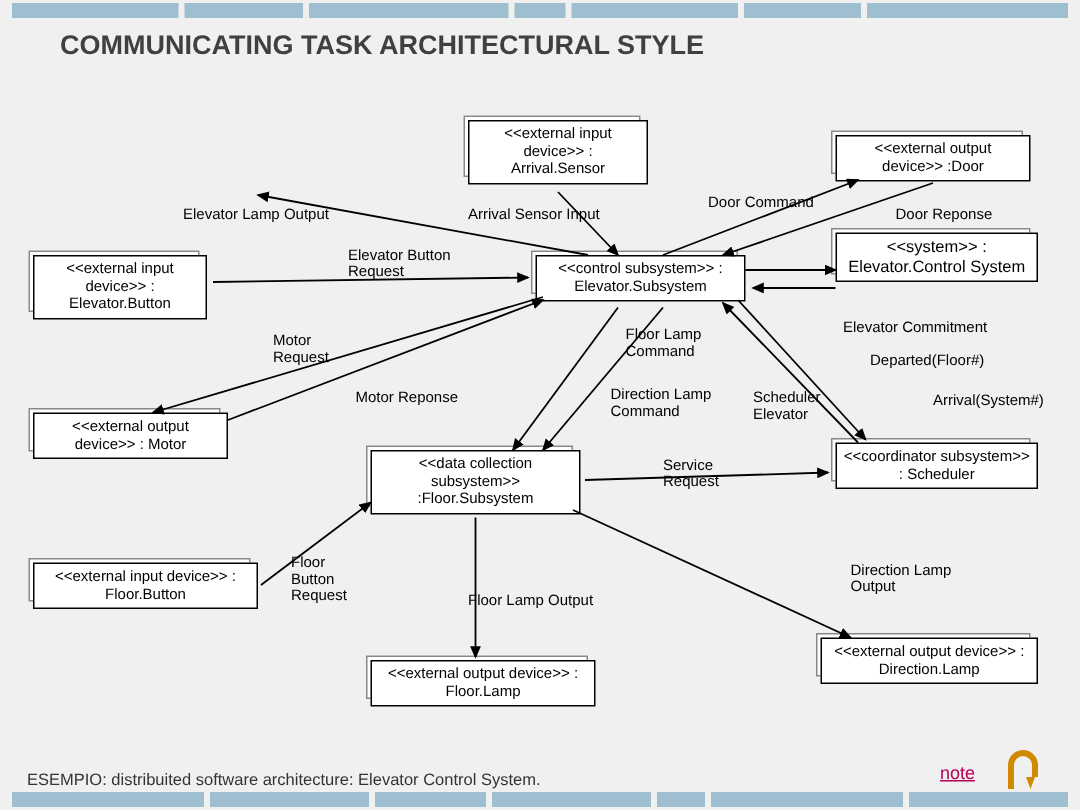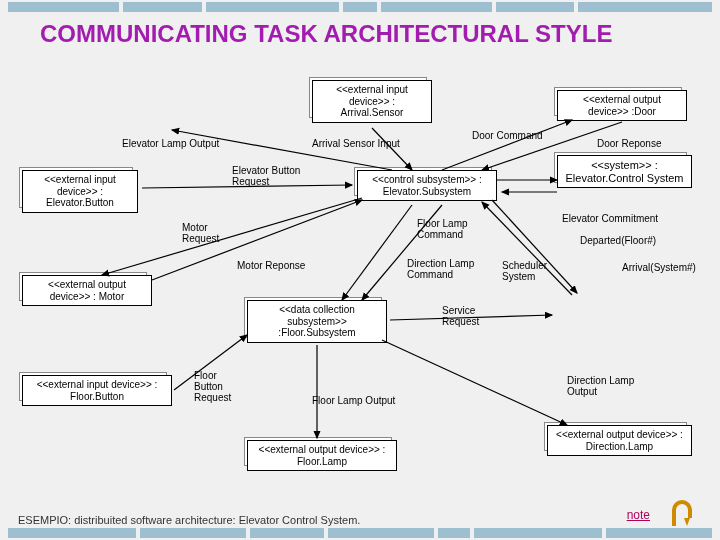--- a/index.html
+++ b/index.html
@@ -15,21 +15,21 @@
     position: absolute; left: 0; right: 0;
     display: flex; gap: 4px; padding: 2px 8px;
   }
   .bar-top { top: 0; }
   .bar-bottom { bottom: 0; }
   .seg { height: 10px; background: #9dbfcf; flex: 1; }
   .seg.s1 { flex: 0.7; } .seg.s2 { flex: 1.2; } .seg.s3 { flex: 0.3; }
   
   .title {
     position: absolute; top: 20px; left: 40px;
-    font-size: 24px; font-weight: 700; color: #a21caf;
+    font-size: 18px; font-weight: 700; color: #404040;
   }
   .canvas {
     position: absolute; top: 80px; left: 12px; right: 12px; bottom: 35px;
   }
   .box {
     position: absolute;
     border: 1px solid #000;
     background: #fff;
     font-size: 10px;
     text-align: center;
@@ -96,41 +96,43 @@
   <div class="box shadow" style="top:90px;left:10px;width:116px">&lt;&lt;external input device&gt;&gt;
 : Elevator.Button</div>
   <div class="box shadow" style="top:90px;left:345px;width:140px">&lt;&lt;control subsystem&gt;&gt;
 : Elevator.Subsystem</div>
   <div class="box shadow" style="top:75px;left:545px;width:135px;font-size:11px;font-weight:400">&lt;&lt;system&gt;&gt;
 : Elevator.Control System</div>
 
   <div class="box shadow" style="top:195px;left:10px;width:130px">&lt;&lt;external output device&gt;&gt; : Motor</div>
   <div class="box shadow" style="top:220px;left:235px;width:140px">&lt;&lt;data collection subsystem&gt;&gt;
 :Floor.Subsystem</div>
+  <div class="box shadow" style="top:215px;left:545px;width:135px">&lt;&lt;coordinator subsystem&gt;&gt;
+: Scheduler</div>
 
   <div class="box shadow" style="top:295px;left:10px;width:150px">&lt;&lt;external input device&gt;&gt; : Floor.Button</div>
   <div class="box shadow" style="top:360px;left:235px;width:150px">&lt;&lt;external output device&gt;&gt; : Floor.Lamp</div>
   <div class="box shadow" style="top:345px;left:535px;width:145px">&lt;&lt;external output device&gt;&gt;
 : Direction.Lamp</div>
 
   <span class="lbl" style="top:58px;left:110px">Elevator Lamp Output</span>
   <span class="lbl" style="top:58px;left:300px">Arrival Sensor Input</span>
   <span class="lbl" style="top:50px;left:460px">Door Command</span>
   <span class="lbl" style="top:58px;left:585px">Door Reponse</span>
   <span class="lbl" style="top:85px;left:220px;white-space:pre">Elevator Button
 Request</span>
   <span class="lbl" style="top:142px;left:170px;white-space:pre">Motor
 Request</span>
   <span class="lbl" style="top:180px;left:225px">Motor Reponse</span>
   <span class="lbl" style="top:138px;left:405px;white-space:pre">Floor Lamp
 Command</span>
   <span class="lbl" style="top:178px;left:395px;white-space:pre">Direction Lamp
 Command</span>
   <span class="lbl" style="top:180px;left:490px;white-space:pre">Scheduler
-System</span>
+Elevator</span>
   <span class="lbl" style="top:225px;left:430px;white-space:pre">Service
 Request</span>
   <span class="lbl" style="top:133px;left:550px">Elevator Commitment</span>
   <span class="lbl" style="top:155px;left:568px">Departed(Floor#)</span>
   <span class="lbl" style="top:182px;left:610px">Arrival(System#)</span>
   <span class="lbl" style="top:290px;left:182px;white-space:pre">Floor
 Button
 Request</span>
   <span class="lbl" style="top:315px;left:300px">Floor Lamp Output</span>
   <span class="lbl" style="top:295px;left:555px;white-space:pre">Direction Lamp

